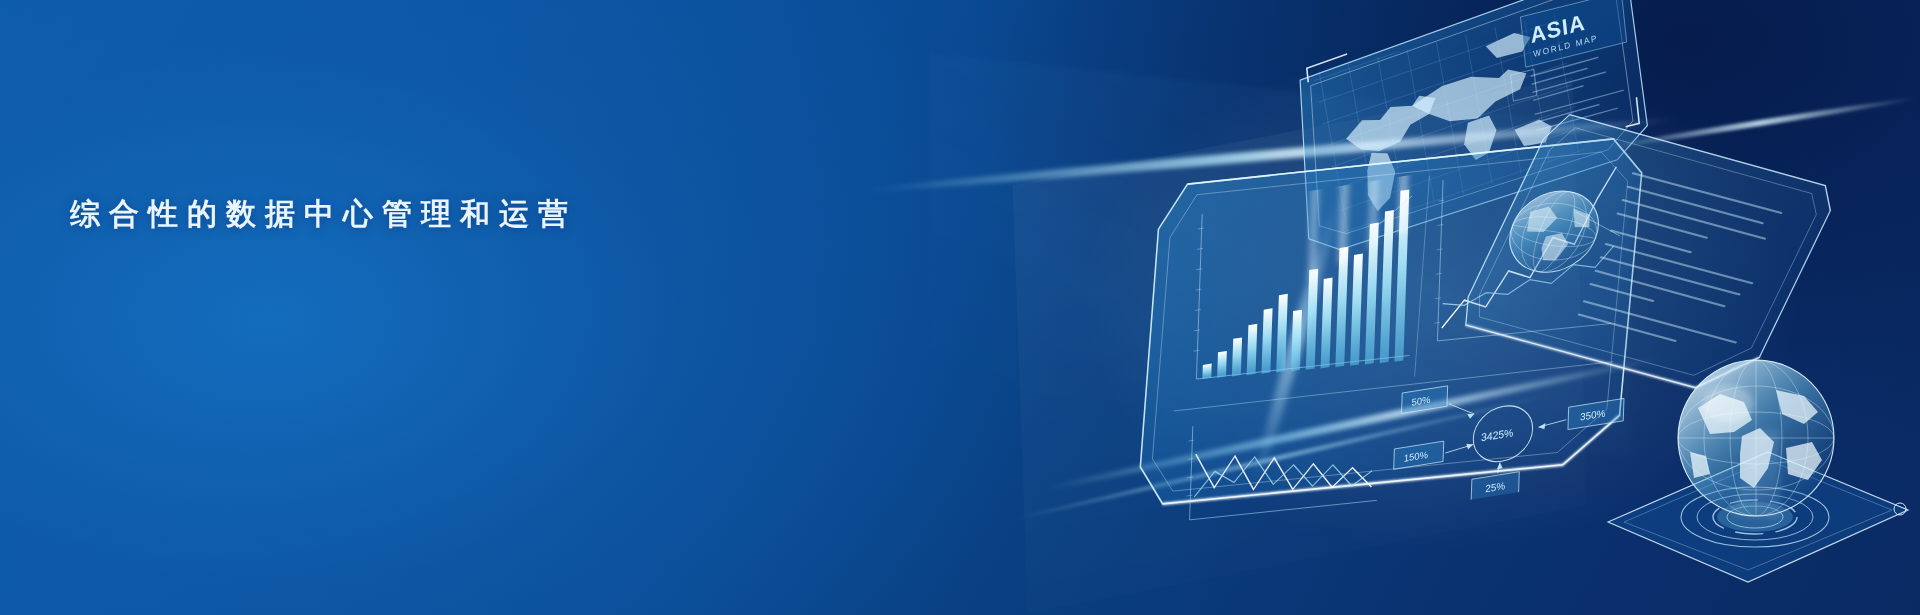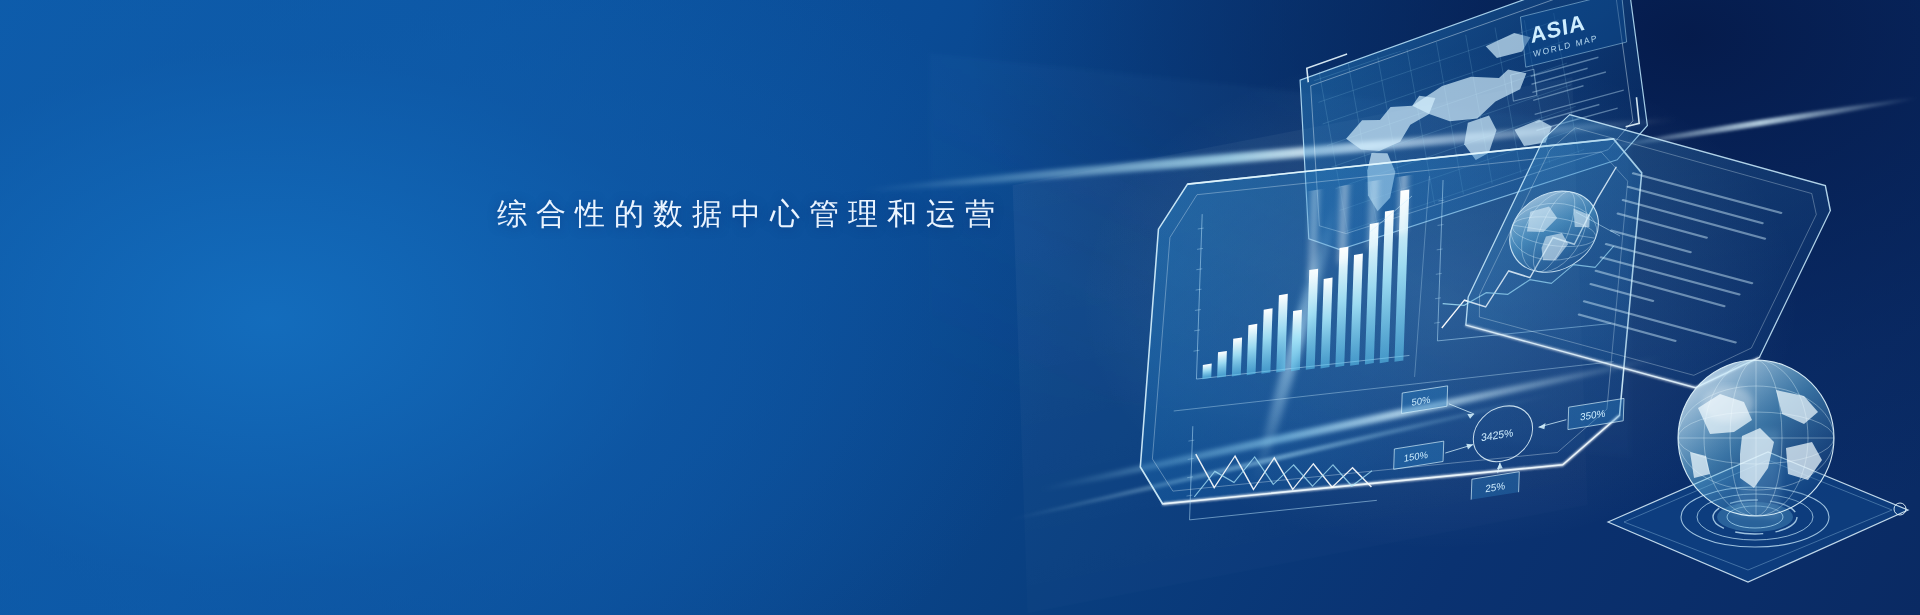--- a/index.html
+++ b/index.html
@@ -42,22 +42,22 @@
     transform:rotate(-9deg); filter:blur(1.5px); }
 
   
   .copy{ position:absolute; left:70px; top:176px; width:960px; }
   .headline{
     font-size:84px; line-height:1.06; font-weight:700; color:#ffffff;
     letter-spacing:3px; white-space:nowrap;
     text-shadow:0 2px 20px rgba(0,40,110,0.45);
   }
   .subline{
-    margin-top:18px; text-align:right; padding-right:26px;
-    font-size:30px; font-weight:400; color:#eaf4ff; letter-spacing:9px;
+    margin-top:18px; text-align:left; padding-right:26px;
+    font-size:30px; font-weight:700; color:#eaf4ff; letter-spacing:9px;
     text-shadow:0 1px 10px rgba(0,40,110,0.5);
   }
 
   
   .hud{ position:absolute; left:1040px; top:0; width:880px; height:615px; }
   .hud svg{ position:absolute; left:0; top:0; }
 
   .tiny{ font-family:"Liberation Sans",sans-serif; fill:#cfeeff; }
 </style>
 </head>

